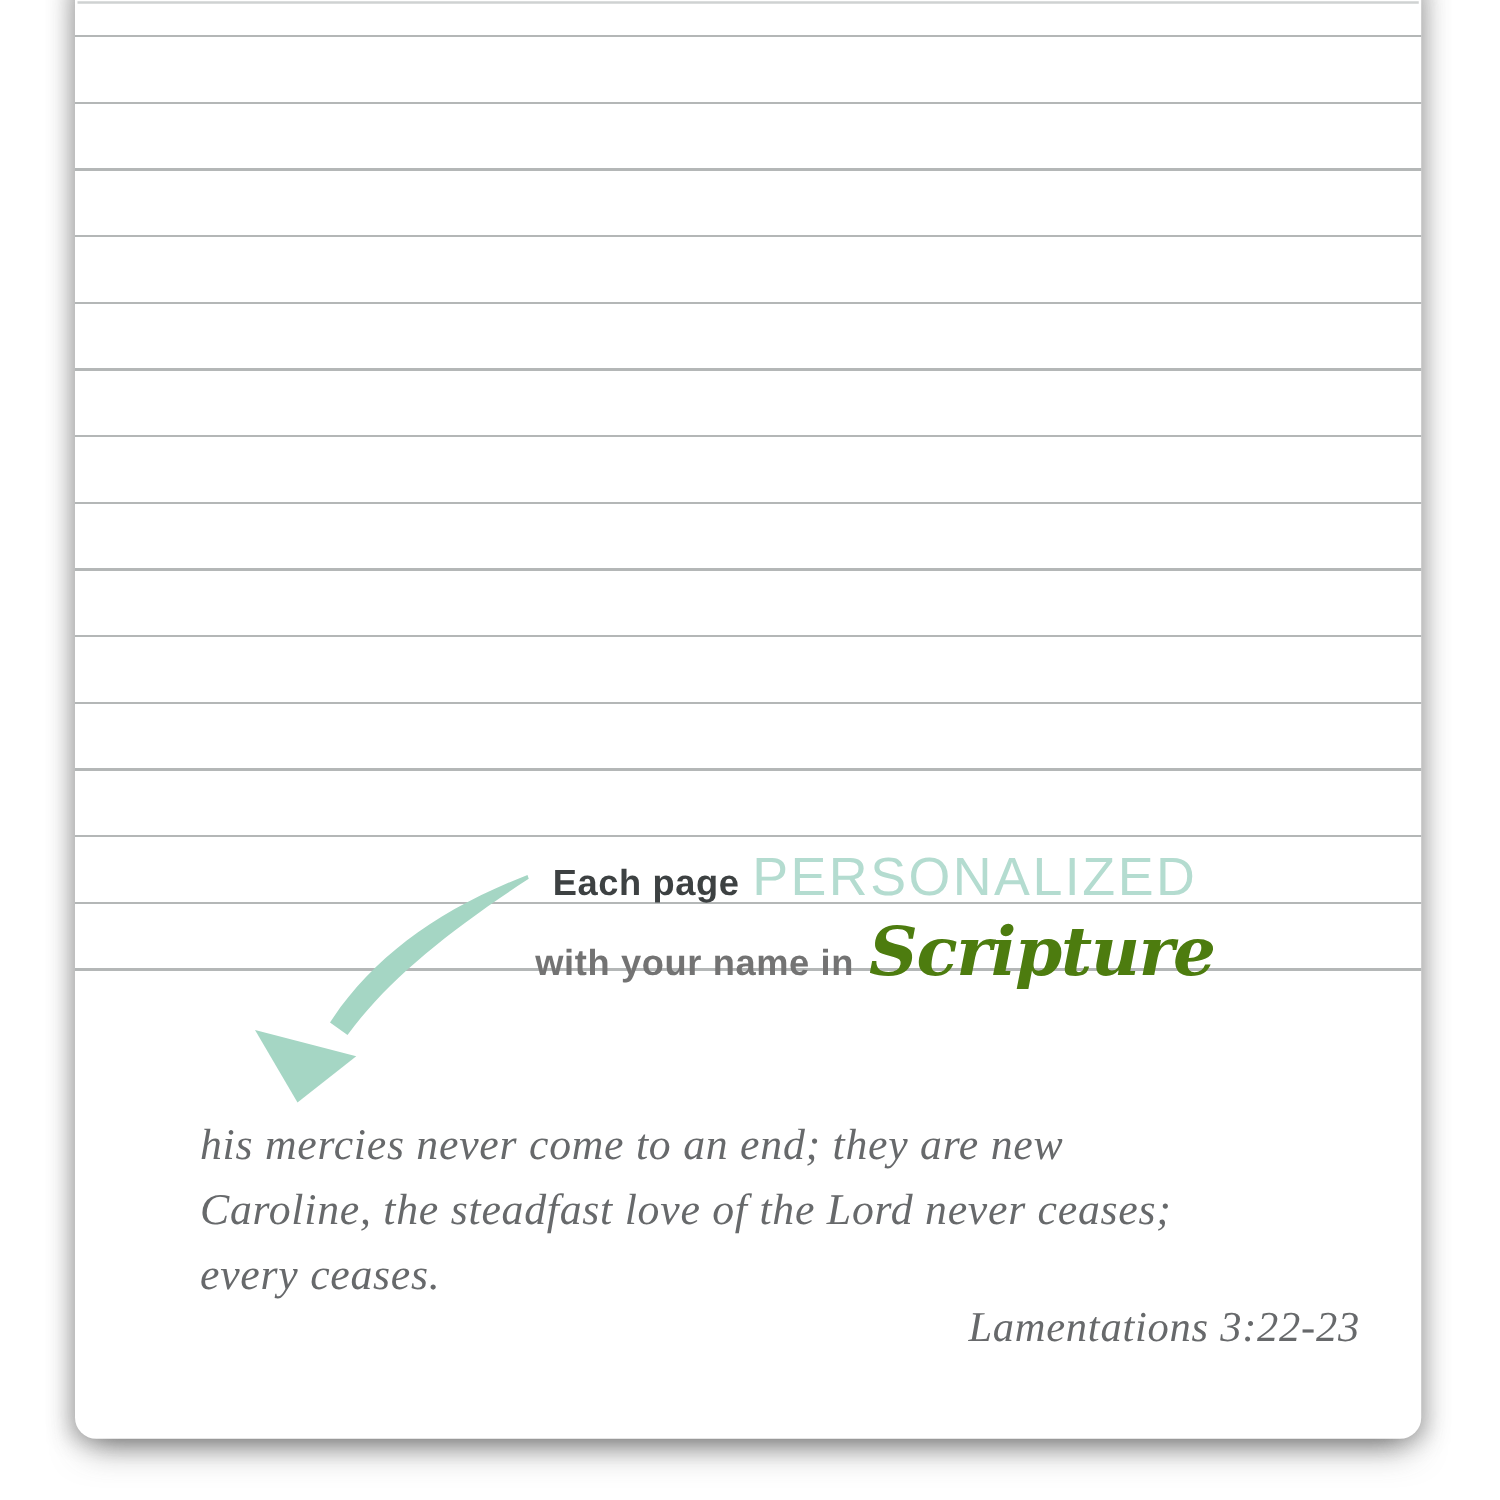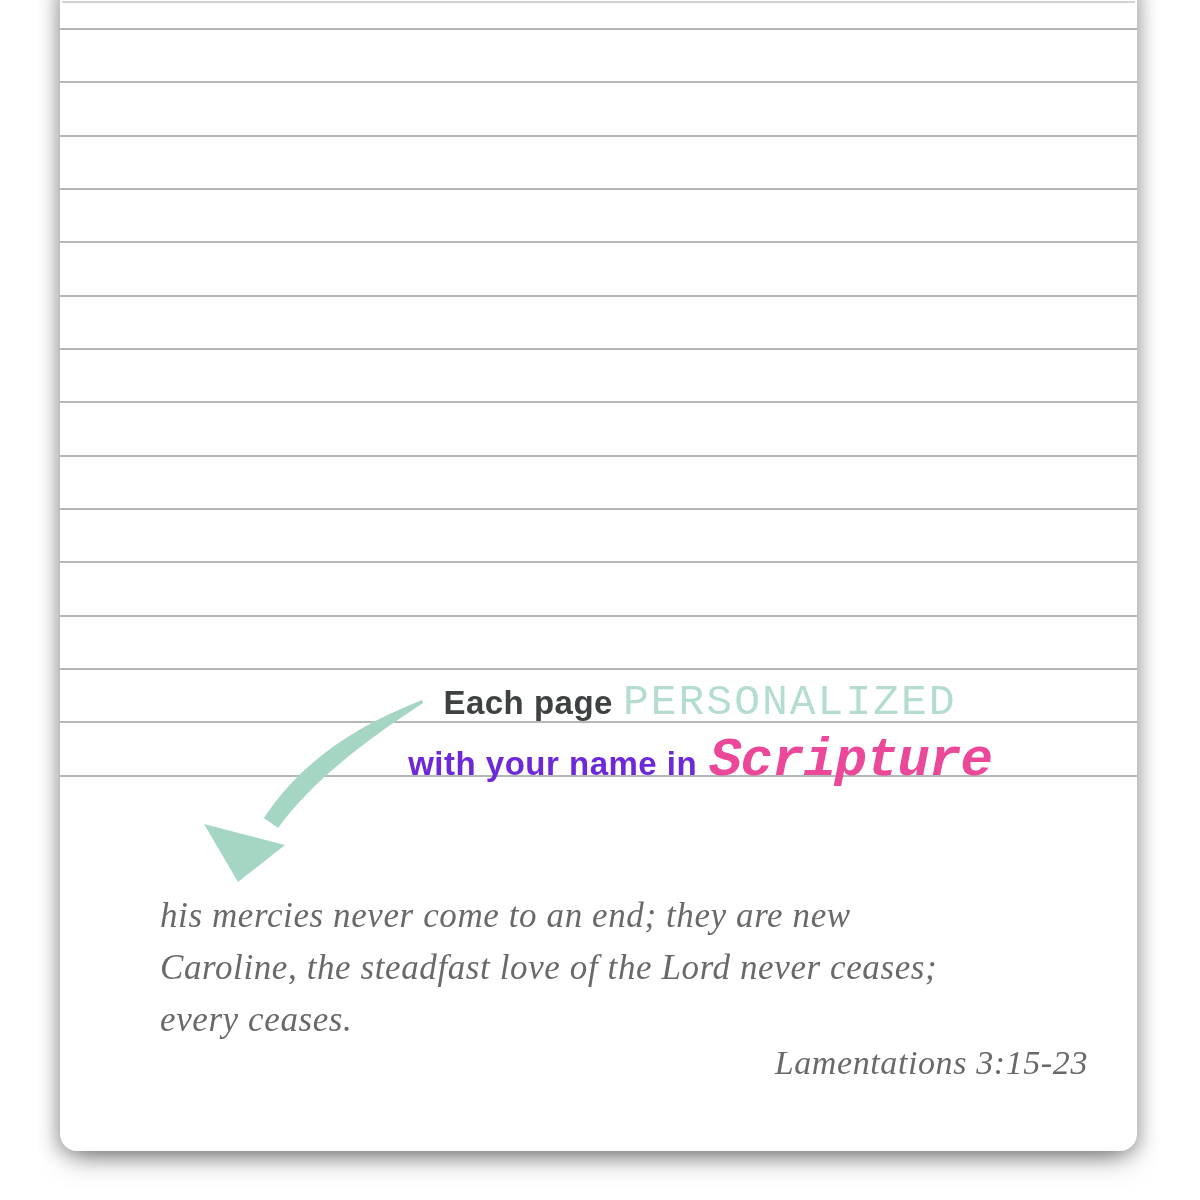--- a/index.html
+++ b/index.html
@@ -67,26 +67,26 @@
     width: 840px;
     top: 734px;
     text-align: center;
     white-space: nowrap;
     line-height: 1;
     z-index: 3;
   }
   .h-dark {
     font-family: "Liberation Sans", "DejaVu Sans", sans-serif;
     font-weight: 700;
-    font-size: 33px;
+    font-size: 29px;
     color: #3d4142;
     letter-spacing: 0.5px;
   }
   .h-accent {
-    font-family: Liberation Mono, monospace;
+    font-family: Liberation Sans, sans-serif;
     font-weight: 400;
     font-size: 43px;
     letter-spacing: 2px;
     color: #b4dcd0;
     margin-left: 10px;
   }
   .h-script {
     font-family: "DejaVu Serif", serif;
     font-style: italic;
     font-weight: 600;
@@ -141,24 +141,24 @@
   <svg class="arrow-svg" viewBox="0 0 280 250" xmlns="http://www.w3.org/2000/svg" aria-hidden="true">
     <path d="M242,52 C170,80 118,118 84,170 L98,180 C130,136 180,96 243,55 Z" fill="#a5d6c4"></path>
     <path d="M24,176 L105,197 L58,234 Z" fill="#a5d6c4"></path>
   </svg>
 
   <div class="headline-l1">
     <span class="h-dark" style="color: rgb(61, 65, 66);">Each page</span><span class="h-accent" style="color: rgb(180, 220, 208);">PERSONALIZED</span>
   </div>
 
   <div class="headline-l2">
-    <span class="h-dark" style="color: #6d28d9;">with your name in</span><span class="h-script" style="color: #ec4899; font-family: Liberation Mono, monospace;">Scripture</span>
+    <span class="h-dark" style="color: #737373;">with your name in</span><span class="h-script" style="color: #4d7c0f;">Scripture</span>
   </div>
 
   <div class="verse" style="color: rgb(103, 105, 107);">
     <div>his mercies never come to an end; they are new</div>
     <div>Caroline, the steadfast love of the Lord never ceases;</div>
     <div>every ceases.</div>
   </div>
 
-  <div class="attribution" style="color: rgb(103, 105, 107);">Lamentations 3:15-23</div>
+  <div class="attribution" style="color: rgb(103, 105, 107);">Lamentations 3:22-23</div>
 
 </div>
 
 </body></html>

